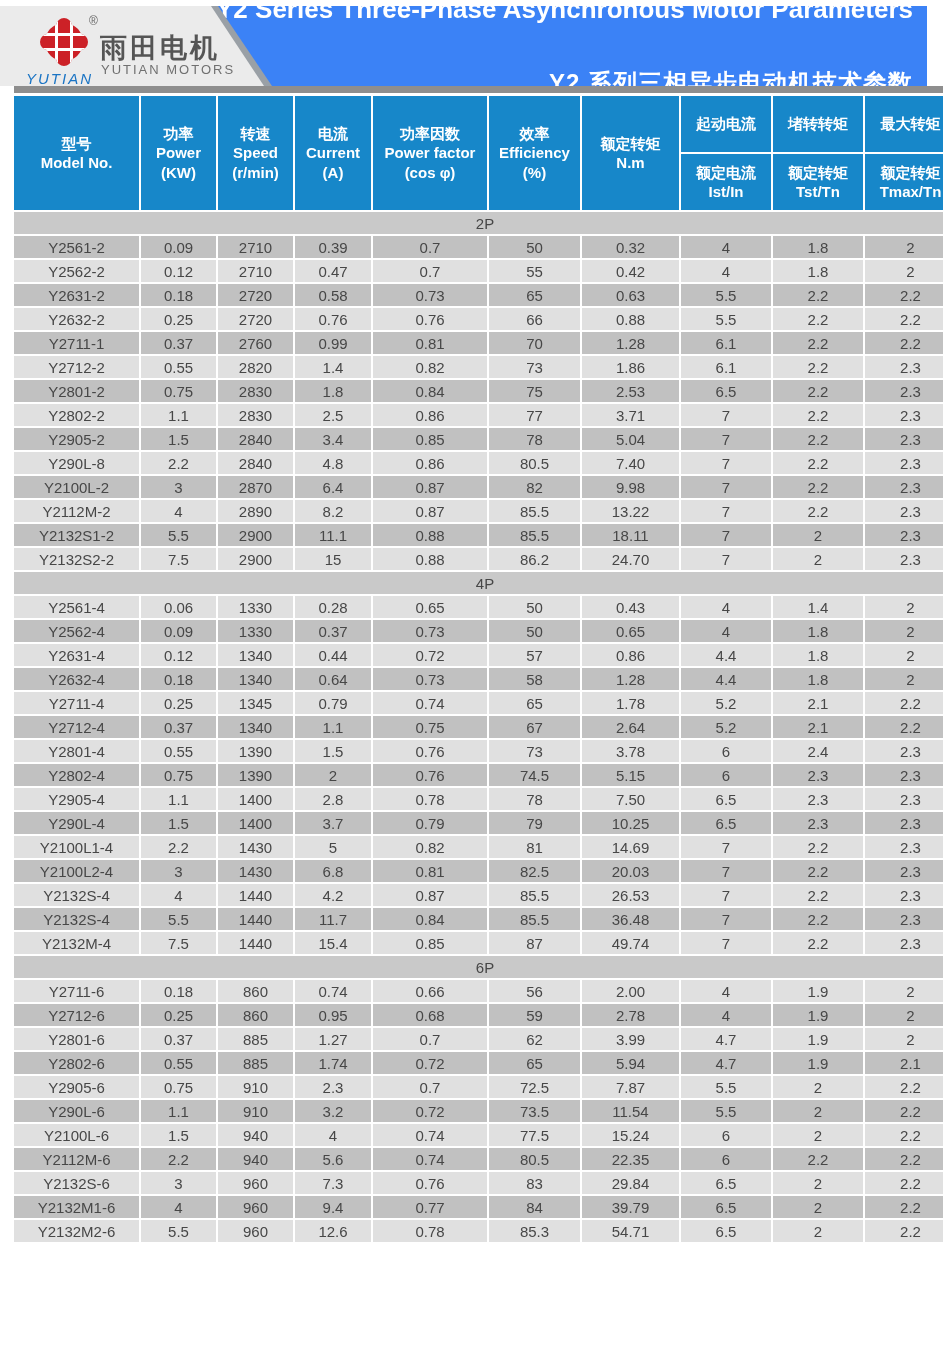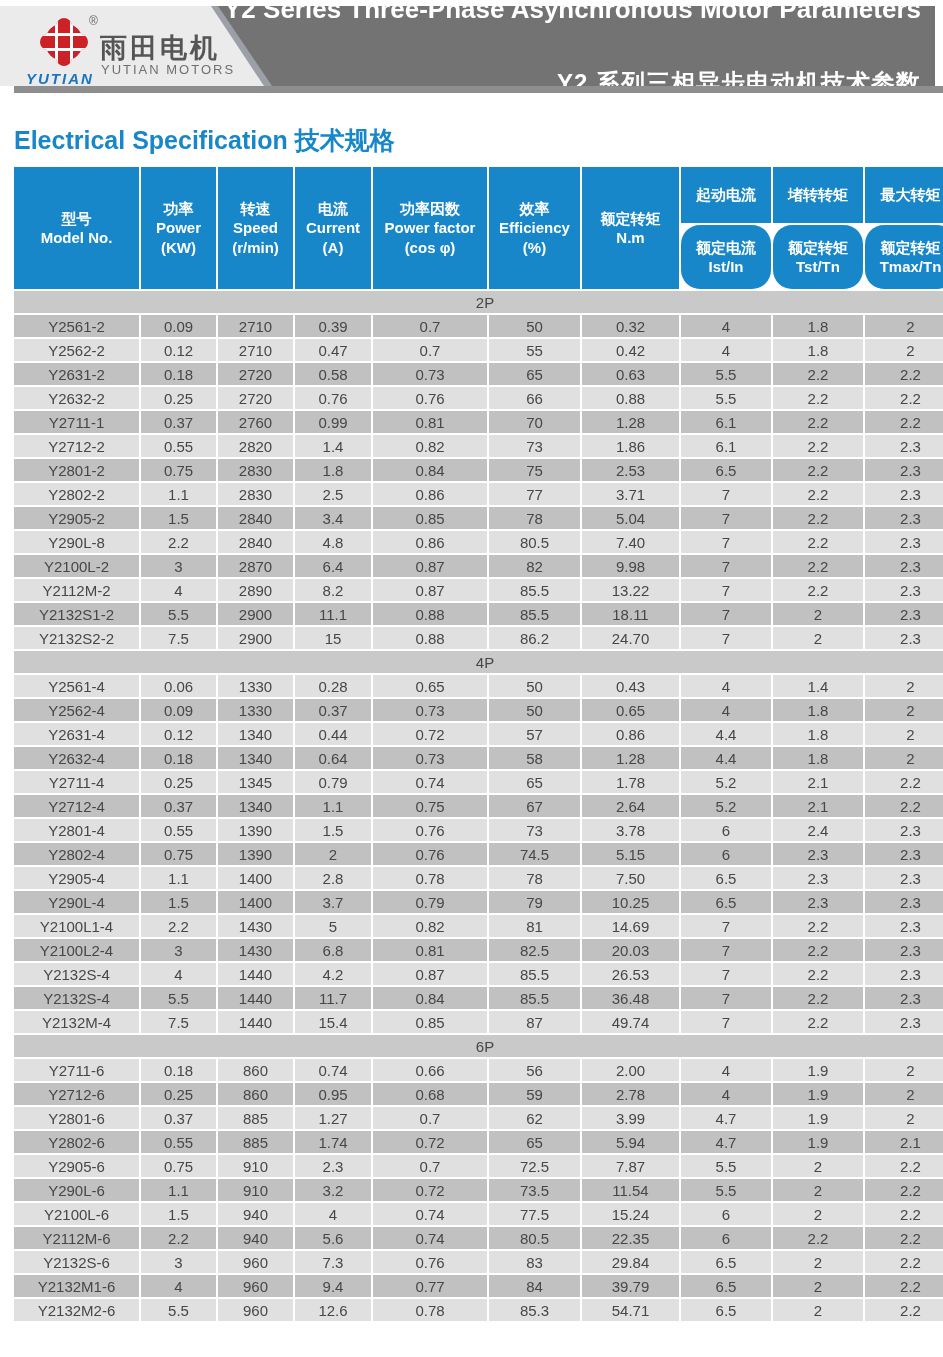--- a/index.html
+++ b/index.html
@@ -2,48 +2,48 @@
 <html><head>
 <meta charset="utf-8">
 <style>
   * { box-sizing: border-box; }
   html,body { margin:0; padding:0; background:#ffffff; }
   body { width:943px; font-family:"Liberation Sans", sans-serif; }
   .page { position:relative; width:943px; height:1357px; background:#fff; overflow:hidden; }
 
   
   .hdr { position:relative; height:94px; }
-  .banner { position:absolute; left:0; top:6px; right:8px; height:80px; background:#737373;
+  .banner { position:absolute; left:0; top:6px; right:16px; height:80px; background:#3b82f6;
             display:flex; flex-direction:column; justify-content:center; align-items:flex-end;
             padding-right:14px; }
   .banner-en { color:#fff; font-weight:bold; font-size:26px; white-space:nowrap; line-height:1.15; }
   .banner-cn { color:#fff; font-weight:bold; font-size:24px; white-space:nowrap; line-height:1.2; letter-spacing:1px;margin-top:44px; }
   .diag-edge { position:absolute; left:0; top:6px; height:80px; width:300px; background:#9aa0a6;
                clip-path: polygon(0 0, 218px 0, 272px 100%, 0 100%); }
   .logo-panel { position:absolute; left:0; top:6px; height:80px; width:300px; background:#ebebeb;
                 clip-path: polygon(0 0, 211px 0, 264px 100%, 0 100%); }
   .hdr-bar { position:absolute; left:14px; right:0; top:86px; height:7px; background:#8e8e8e; }
 
   .logo-mark { position:absolute; left:40px; top:12px; width:48px; height:48px; }
   .logo-reg { position:absolute; left:89px; top:8px; font-size:12px; color:#666; }
   .logo-cn { position:absolute; left:100px; top:24px; font-size:27px; font-weight:bold; color:#555; letter-spacing:3px; white-space:nowrap;text-align:right; }
   .logo-en { position:absolute; left:101px; top:56px; font-size:13px; color:#707070; letter-spacing:2px; white-space:nowrap; }
-  .logo-script { position:absolute; left:26px; top:64px; font-size:15px; font-weight:bold; font-style:italic;
+  .logo-script { position:absolute; left:26px; top:64px; font-size:15px; font-weight:normal; font-style:italic;
                  color:#1a74c4; letter-spacing:2px; }
 
   
   .sec-title { margin:30px 0 8px 14px; font-size:25px; font-weight:bold; color:#1787c9; }
 
   
   table.spec { border-collapse:separate; border-spacing:2px; table-layout:fixed;
                width:928px; margin-left:12px; }
   table.spec th { background:#1787c9; color:#ffffff; font-weight:bold; font-size:15px;
                   text-align:center; vertical-align:middle; padding:0; line-height:1.3; }
   th.h-top  { height:56px; }
-  th.h-bottom { height:64px;border-radius:19px; }
+  th.h-bottom { height:56px; }
   table.spec tbody td { text-align:center; font-size:15px; color:#474747; height:22px;
                         padding:0; white-space:nowrap; overflow:hidden; }
   tr.dark  td { background:#c1c1c1; }
   tr.light td { background:#e0e0e0; }
   td.band { background:#c9c9c9; height:27px; font-size:17px; color:#3d3d3d; font-weight:normal; }
 </style>
 </head>
 <body>
 
 <div class="page">
@@ -74,24 +74,20 @@
         </g>
       </svg>
       <span class="logo-reg">®</span>
       <div class="logo-cn">雨田电机</div>
       <div class="logo-en">YUTIAN MOTORS</div>
       <div class="logo-script">YUTIAN</div>
     </div>
     <div class="hdr-bar"></div>
   </header>
 
-  <div class="sec-title">
-    <span>Electrical Specification</span>
-    <span>技术规格</span>
-  </div>
 
   <table class="spec">
       <colgroup>
         <col style="width: 125px;">
         <col style="width: 75px;">
         <col style="width: 75px;">
         <col style="width: 76px;">
         <col style="width: 114px;">
         <col style="width: 91px;">
         <col style="width: 97px;">

